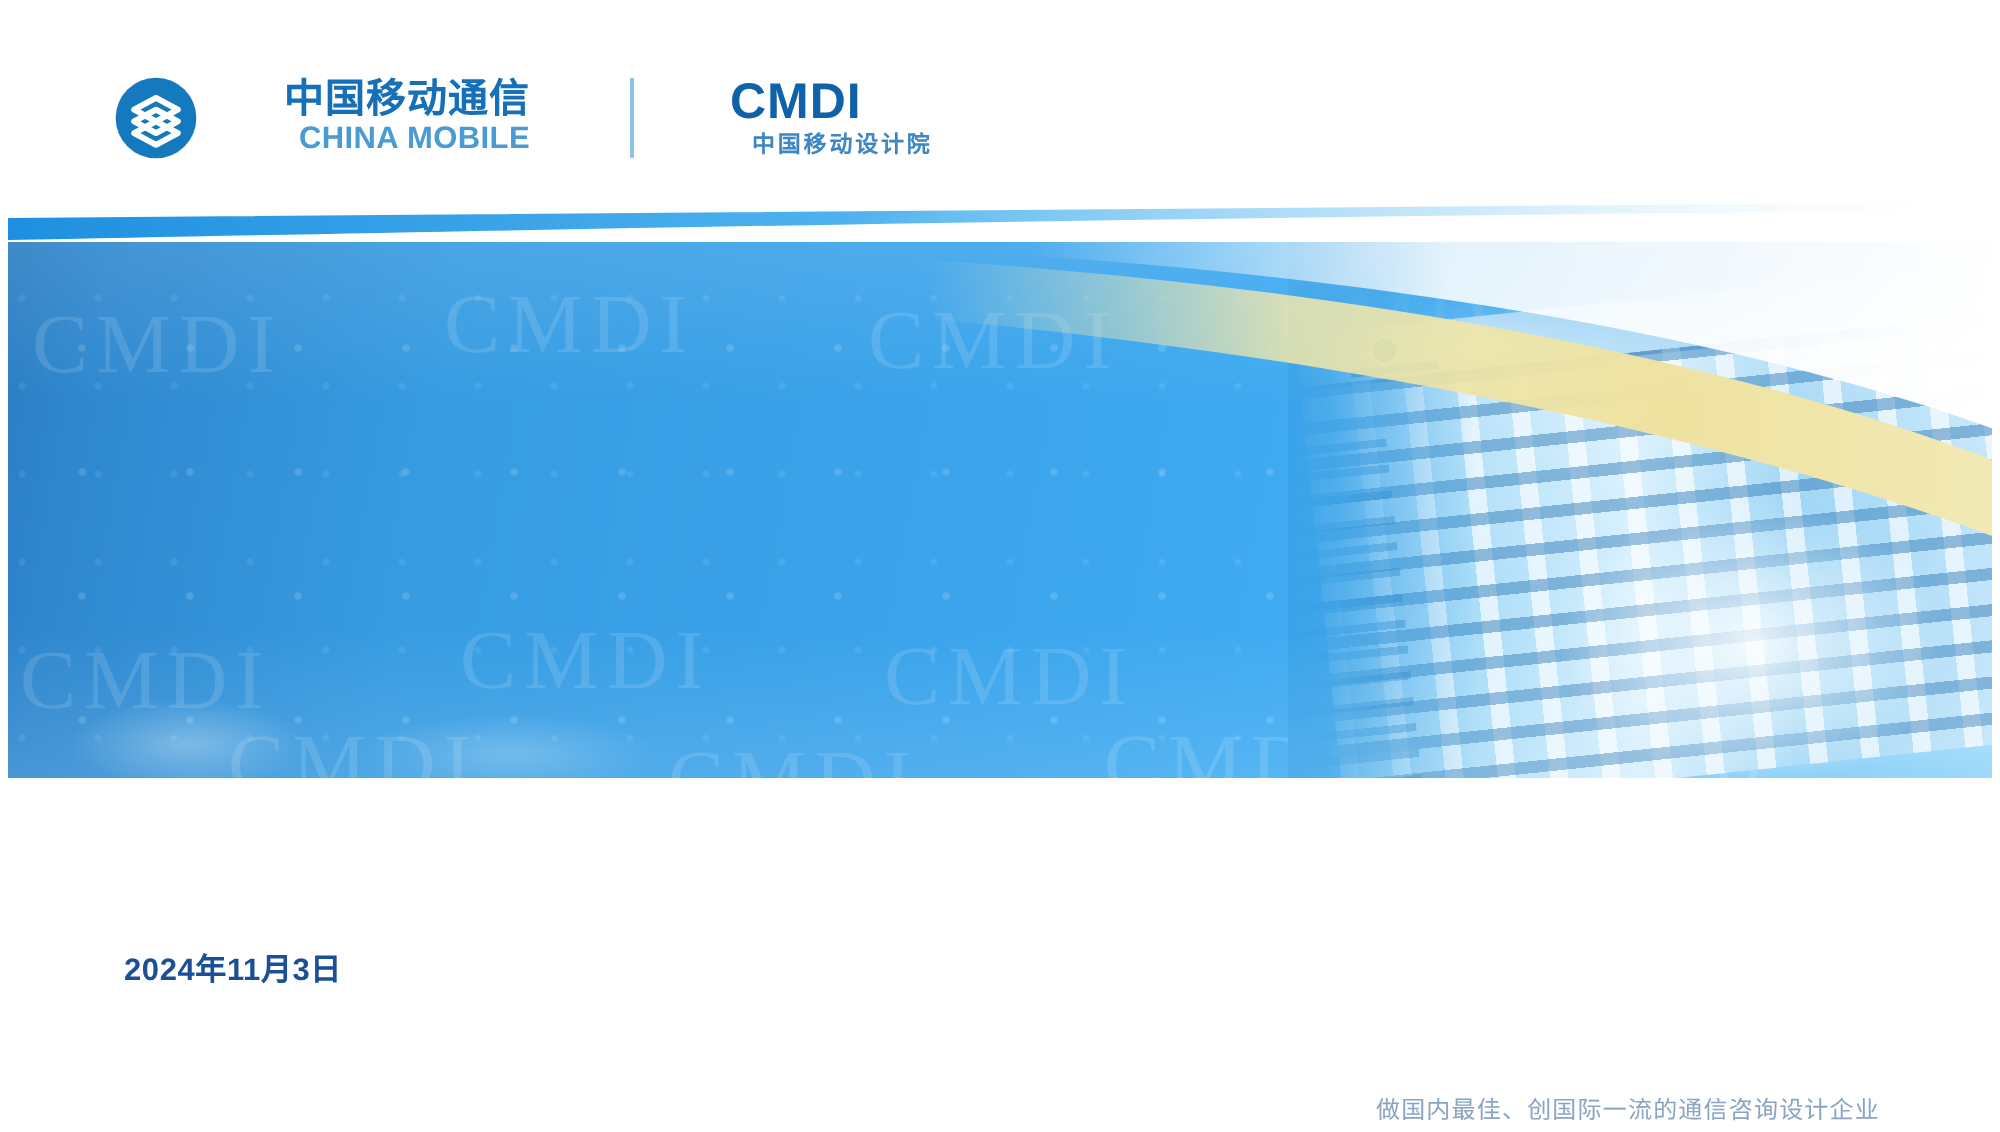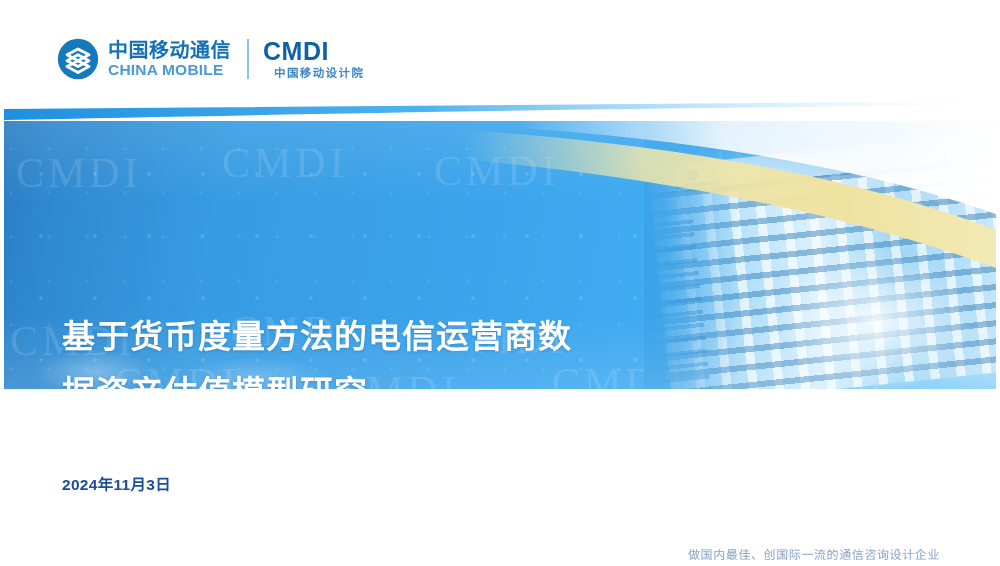--- a/index.html
+++ b/index.html
@@ -30,20 +30,21 @@
     height: 112px;
     background: #ffffff;
   }
   .logo-lockup {
     position: absolute;
     left: 53px;
     top: 28px;
     display: flex;
     align-items: center;
     height: 54px;
+    gap: 34px;
   }
   .cm-mark {
     width: 42px;
     height: 42px;
     flex: 0 0 42px;
     position: relative;
   }
   .cm-names {
     margin-left: 9px;
     display: flex;
@@ -58,20 +59,21 @@
     letter-spacing: 0.5px;
     white-space: nowrap;
   }
   .cm-en {
     font-size: 15.5px;
     font-weight: 700;
     color: #4a9ad4;
     letter-spacing: 0.2px;
     margin-top: 2px;
     white-space: nowrap;
+    text-align: right;
   }
   .lockup-divider {
     width: 2px;
     height: 40px;
     background: #8fc2e6;
     margin: 0 14px 0 16px;
     flex: 0 0 2px;
   }
   .cmdi-block {
     display: flex;
@@ -423,24 +425,20 @@
         </linearGradient>
       </defs>
 
       <path d="M300,0 C560,0 820,30 1000,96 L1000,0 Z" fill="url(#whiteGrad)"></path>
 
       <path d="M260,2 C560,4 820,42 1000,112 L1000,150 C810,78 540,34 250,26 Z" fill="url(#creamGrad)"></path>
     </svg>
 
     <div class="banner-sheen"></div>
 
-    <div class="title">
-      <div>基于货币度量方法的电信运营商数</div>
-      <div>据资产估值模型研究</div>
-    </div>
   </div>
 
 
   <div class="pubdate">2024年11月3日</div>
 
   <div class="slogan">做国内最佳、创国际一流的通信咨询设计企业</div>
 
 </div>
 
 </body></html>

